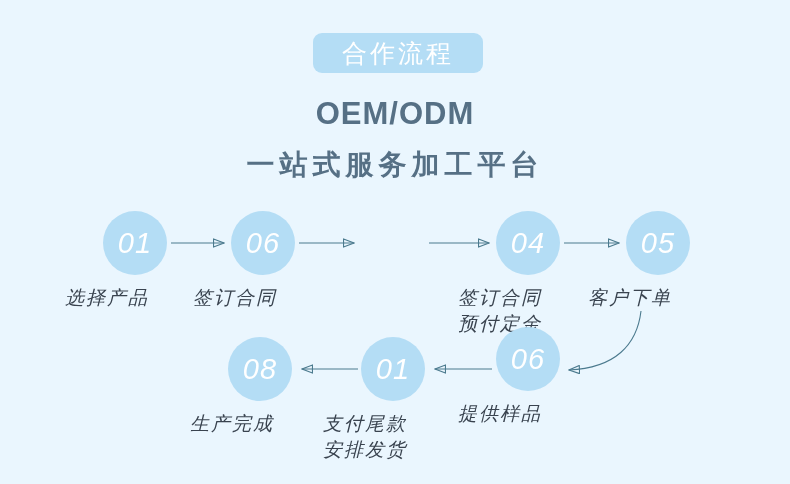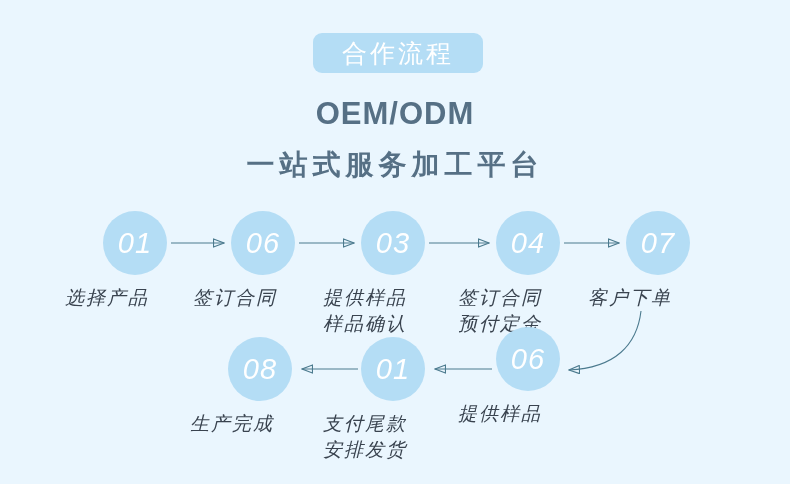--- a/index.html
+++ b/index.html
@@ -140,39 +140,32 @@
     <div class="step-label">选择产品</div>
   </div>
 
   <div class="step" style="left:263px; top:211px;">
     <div class="circle">
       <span>06</span>
     </div>
     <div class="step-label">签订合同</div>
   </div>
 
-  <div class="step" style="left:393px; top:211px;">
-    <div class="circle">
-      <span>03</span>
-    </div>
-    <div class="step-label">提供样品
-样品确认</div>
-  </div>
 
   <div class="step" style="left:528px; top:211px;">
     <div class="circle">
       <span>04</span>
     </div>
     <div class="step-label">签订合同
 预付定金</div>
   </div>
 
   <div class="step" style="left:658px; top:211px;">
     <div class="circle">
-      <span>07</span>
+      <span>05</span>
     </div>
     <div class="step-label">客户下单</div>
   </div>
 
   <div class="step" style="left:260px; top:337px;">
     <div class="circle">
       <span>08</span>
     </div>
     <div class="step-label">生产完成</div>
   </div>

